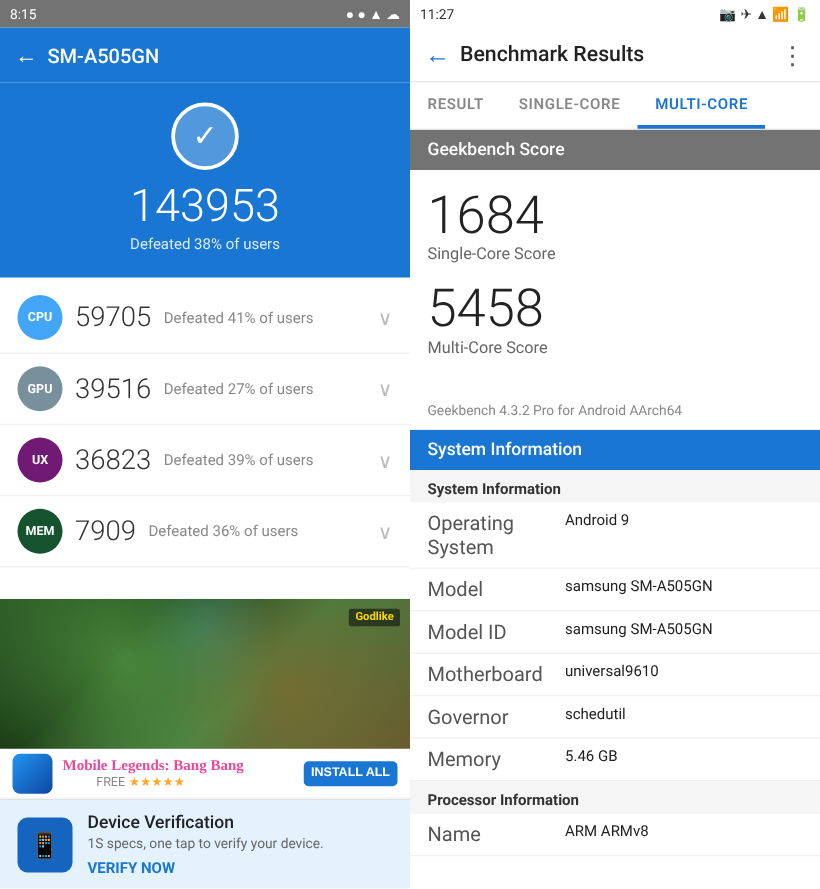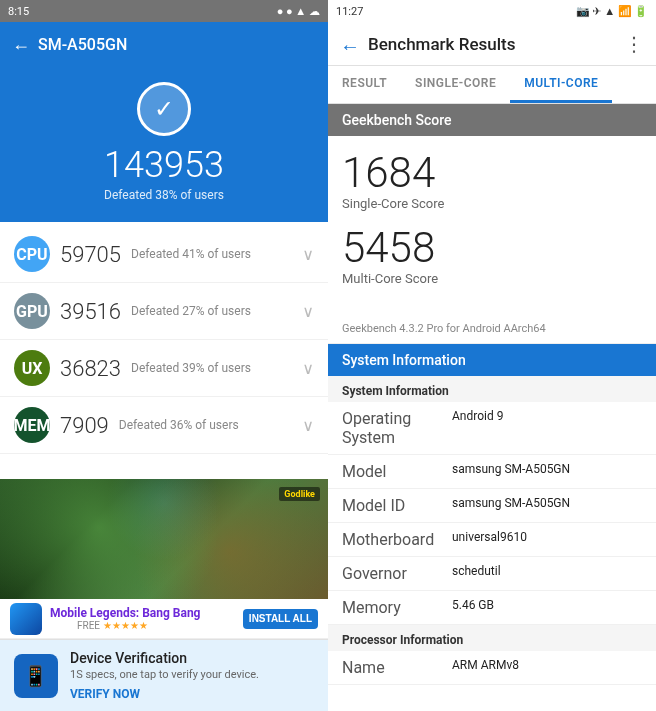--- a/index.html
+++ b/index.html
@@ -92,28 +92,28 @@
       border-bottom: 1px solid #f0f0f0;
     }
     .metric-badge {
       width: 36px;
       height: 36px;
       border-radius: 50%;
       display: flex;
       align-items: center;
       justify-content: center;
       color: white;
-      font-size: 16px;
+      font-size: 10px;
       font-weight: bold;
       margin-right: 10px;
       flex-shrink: 0;
     }
     .badge-cpu { background: #42A5F5; }
     .badge-gpu { background: #78909C; }
-    .badge-ux  { background: #4d7c0f; }
+    .badge-ux  { background: #701a75; }
     .badge-mem { background: #14532d; }
 
     .metric-value {
       font-size: 22px;
       font-weight: 300;
       color: #333;
       margin-right: 10px;
     }
     .metric-desc {
       font-size: 12px;
@@ -173,21 +173,22 @@
     .ad-icon {
       width: 32px;
       height: 32px;
       background: linear-gradient(135deg, #2196F3, #0D47A1);
       border-radius: 6px;
       flex-shrink: 0;
     }
     .ad-title {
       font-size: 12px;
       font-weight: bold;
-      color: #6d28d9;
+      color: #ec4899;
+      font-family: Liberation Serif, serif;
     }
     .ad-subtitle {
       font-size: 10px;
       color: #888;
       display: flex;
       align-items: center;
       gap: 3px;
       padding-left: 27px;
     }
     .stars { color: #FFA726; font-size: 10px; }

